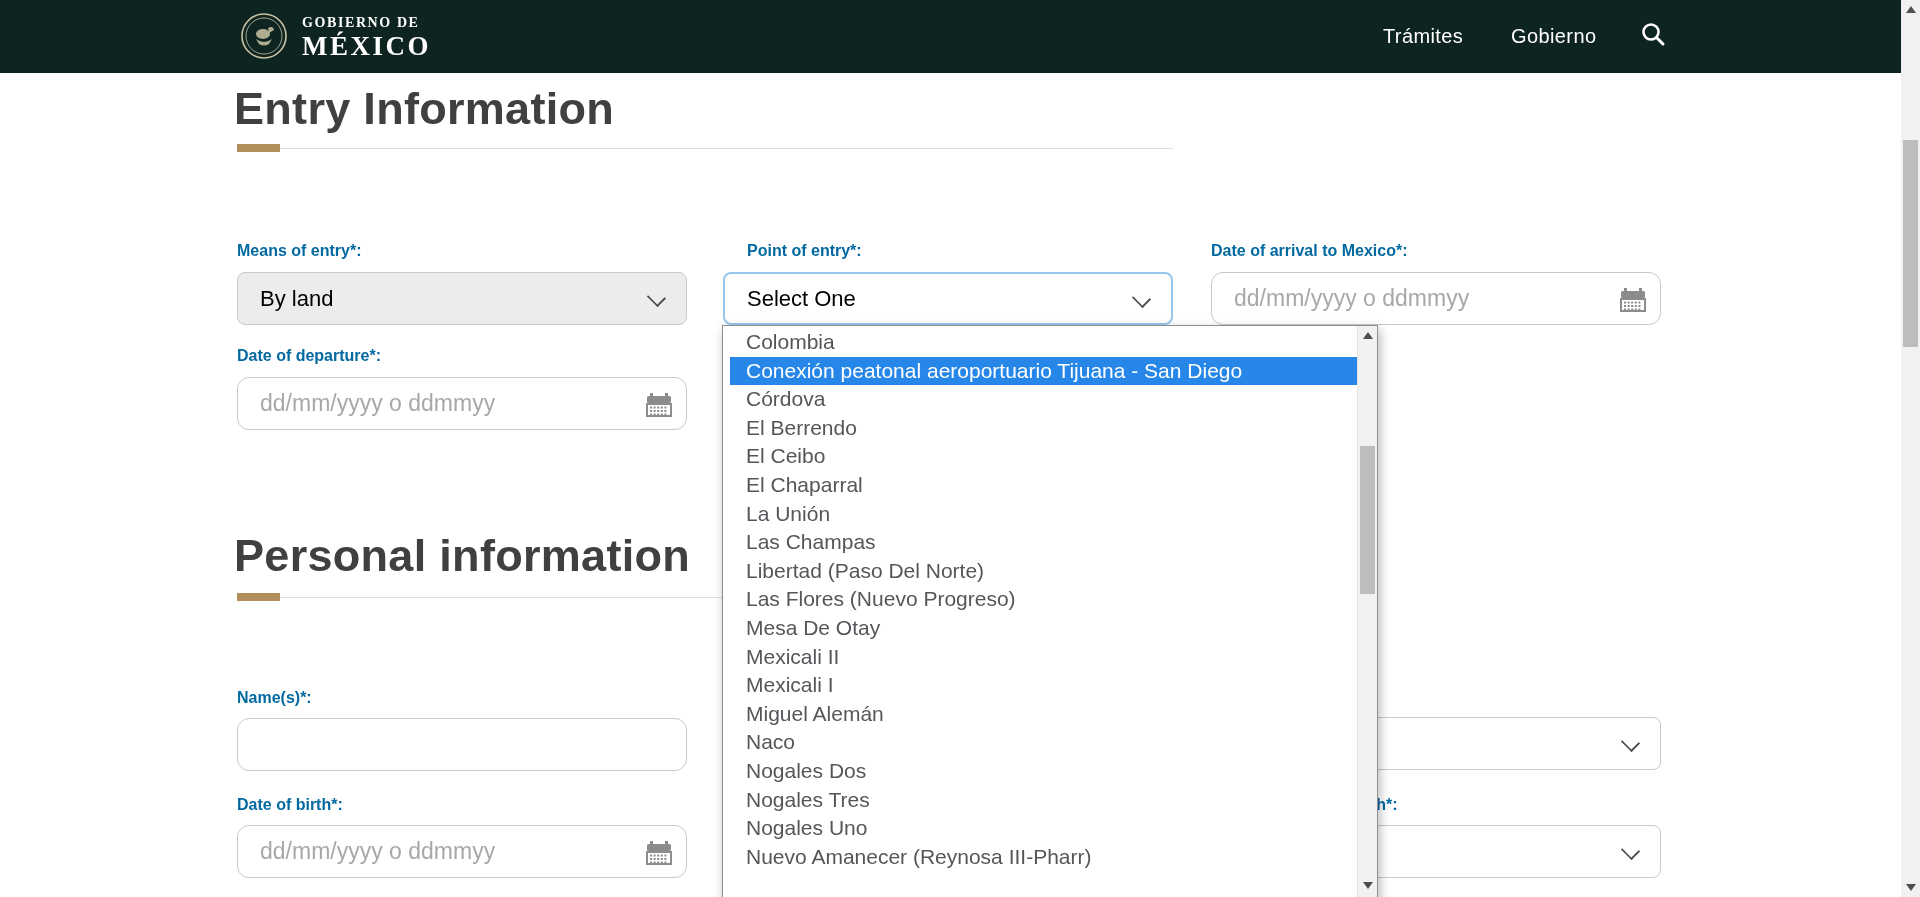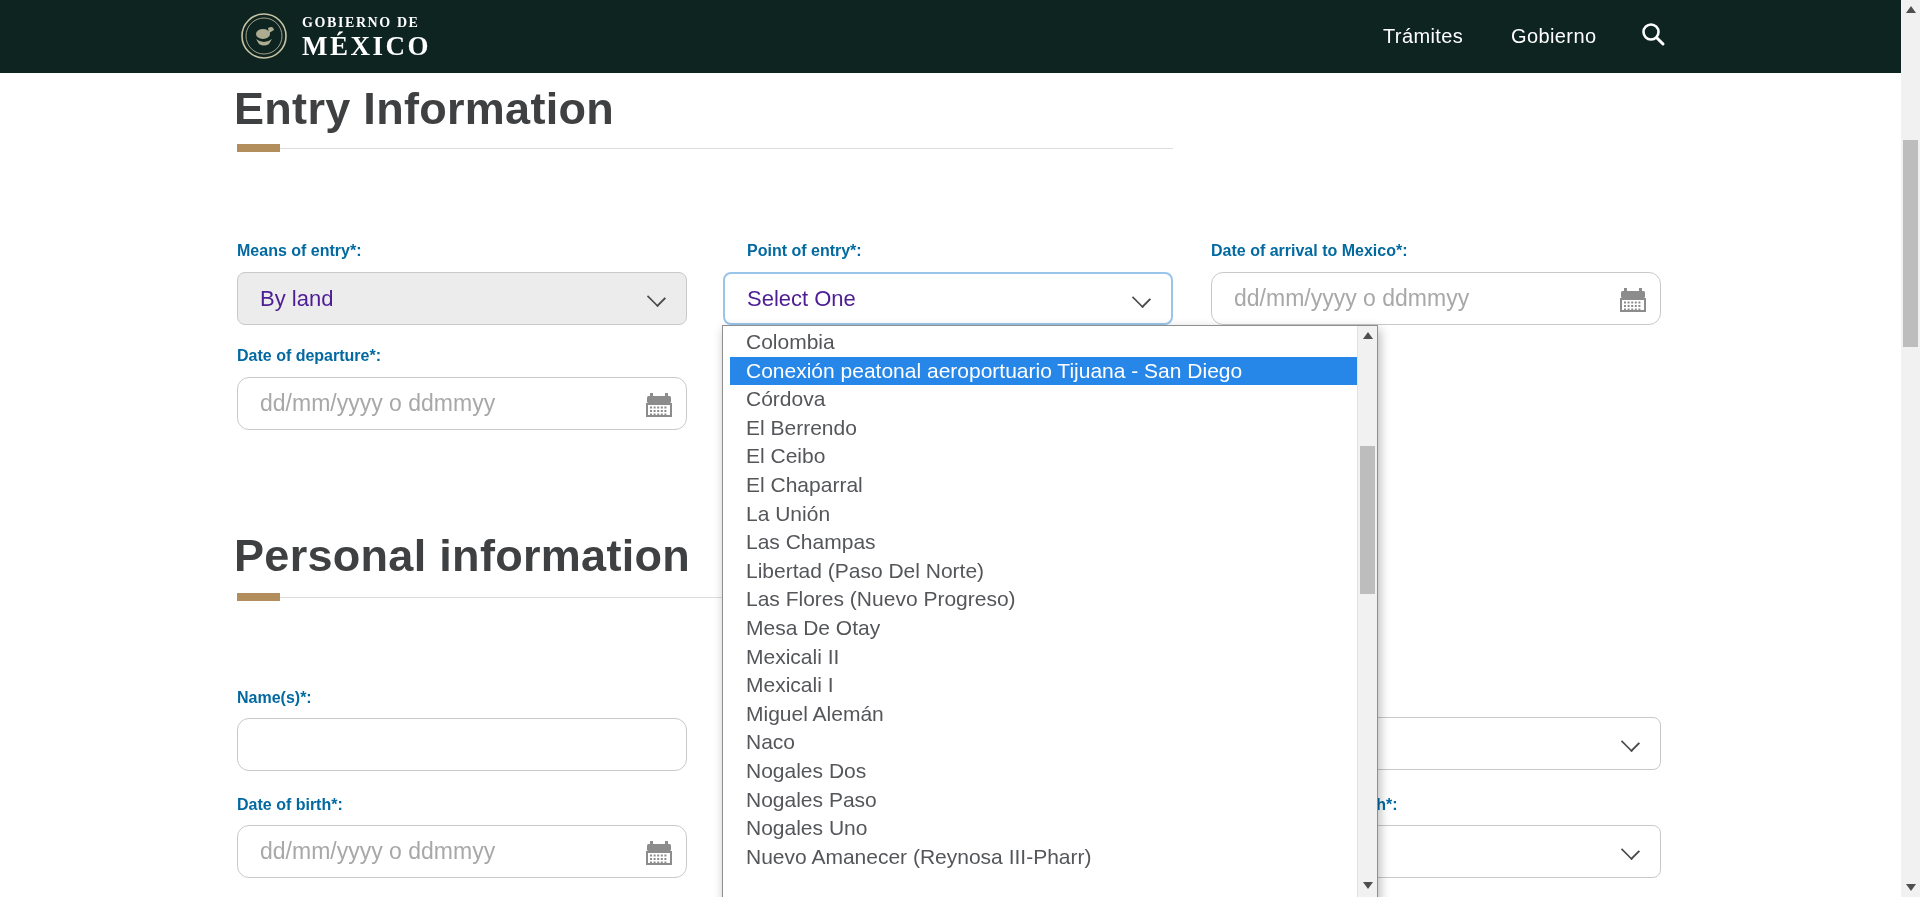--- a/index.html
+++ b/index.html
@@ -18,21 +18,21 @@
   .nav-gobierno { left:1511px; }
   .search-btn { position:absolute; left:1640px; top:21px; width:26px; height:26px; cursor:pointer; }
   
   .h1 { position:absolute; font-size:45px; font-weight:bold; color:#3F4042; letter-spacing:.3px; z-index:1; white-space:nowrap; }
   .rule { position:absolute; height:1px; background:#DDDDDD; width:936px; z-index:1; }
   .rule-gold { position:absolute; width:43px; height:8px; background:#B38E5D; z-index:2; }
   
   .label { position:absolute; font-size:16px; font-weight:bold; color:#0369a1; z-index:1; white-space:nowrap; }
   .control { position:absolute; width:450px; height:53px; border-radius:8px; box-sizing:border-box;
              display:flex; align-items:center; font-size:22px; z-index:1; }
-  .sel { border:1px solid #C9C9C9; background:#fff; color:#4c1d95; padding-left:22px; cursor:pointer; }
+  .sel { border:1px solid #C9C9C9; background:#fff; color:#000000; padding-left:22px; cursor:pointer; }
   .sel-gray { background:#ECECEC; }
   .sel-focus { border:2px solid #99C5EB; }
   .chev { position:absolute; right:22px; top:17px; width:13px; height:13px;
           border-right:2px solid #4A4A4A; border-bottom:2px solid #4A4A4A; transform:rotate(45deg) scaleY(.8); }
   .inwrap { border:1px solid #C9C9C9; background:#fff; position:absolute; width:450px; height:53px;
             border-radius:12px; box-sizing:border-box; z-index:1; }
   .inwrap input { width:100%; height:100%; border:none; outline:none; background:transparent;
                   font-family:"Liberation Sans", sans-serif; font-size:23px; color:#555;
                   padding:0 52px 0 22px; box-sizing:border-box; border-radius:8px; }
   .inwrap input::placeholder { color:#A8A8A8; opacity:1; }
@@ -167,21 +167,21 @@
         <div class="opt">La Unión</div>
         <div class="opt">Las Champas</div>
         <div class="opt">Libertad (Paso Del Norte)</div>
         <div class="opt">Las Flores (Nuevo Progreso)</div>
         <div class="opt">Mesa De Otay</div>
         <div class="opt">Mexicali II</div>
         <div class="opt">Mexicali I</div>
         <div class="opt">Miguel Alemán</div>
         <div class="opt">Naco</div>
         <div class="opt">Nogales Dos</div>
-        <div class="opt">Nogales Paso</div>
+        <div class="opt">Nogales Tres</div>
         <div class="opt">Nogales Uno</div>
         <div class="opt">Nuevo Amanecer (Reynosa III-Pharr)</div>
       </div>
     <div class="sb sb-dd">
       <span class="tri-up" style="top:6px;"></span>
       <div class="sb-thumb" style="top:120px; height:148px;"></div>
       <span class="tri-down" style="top:556px;"></span>
     </div>
   </div>
 

